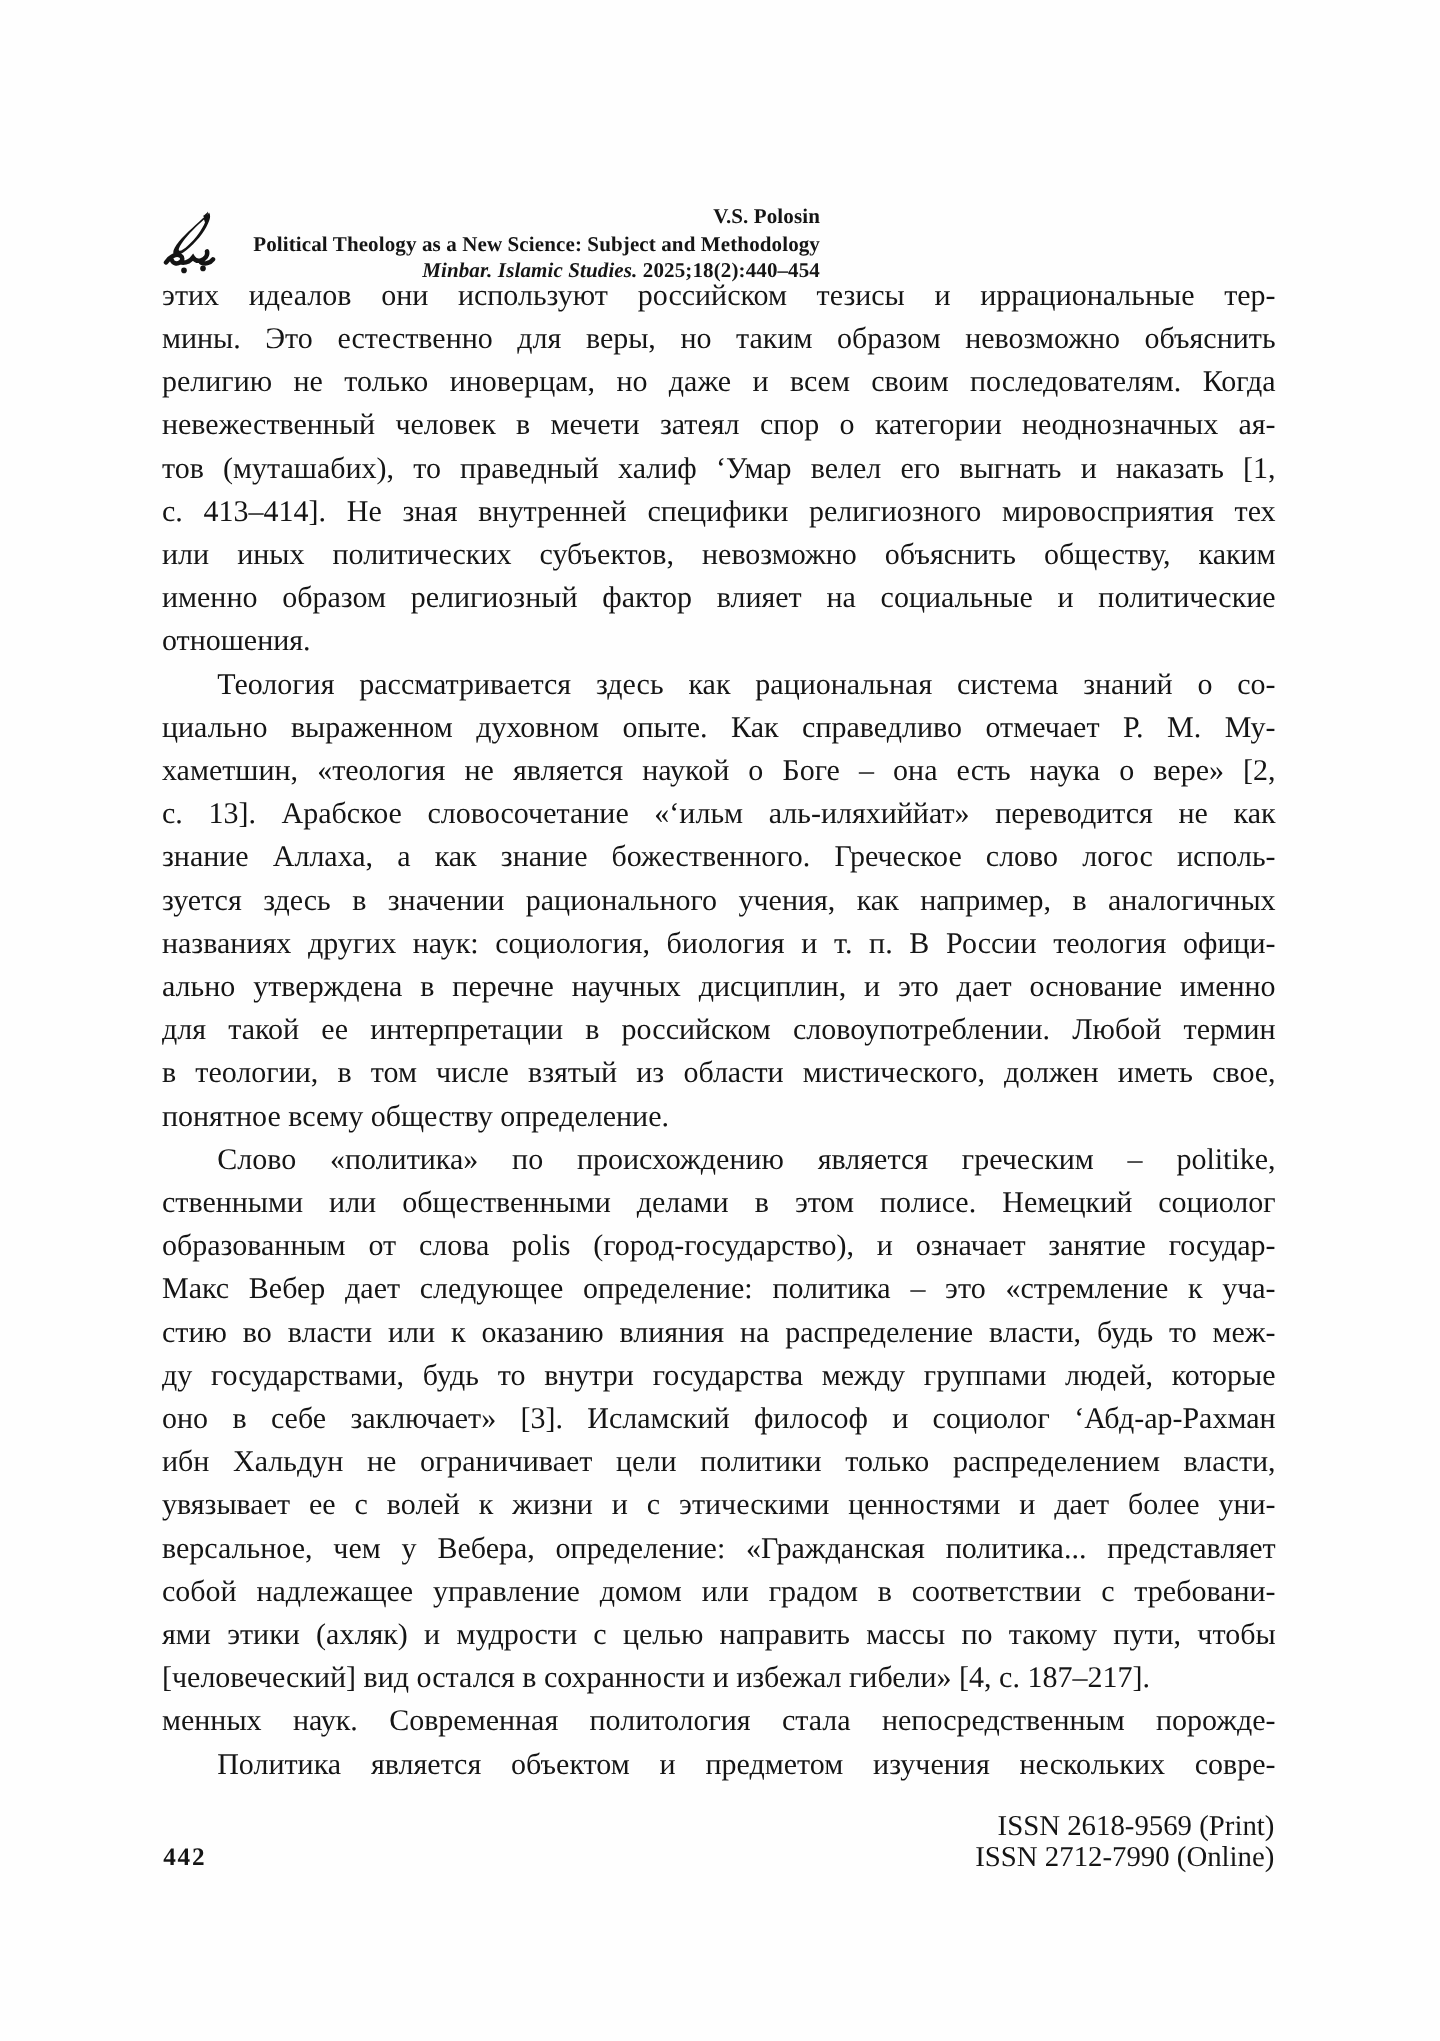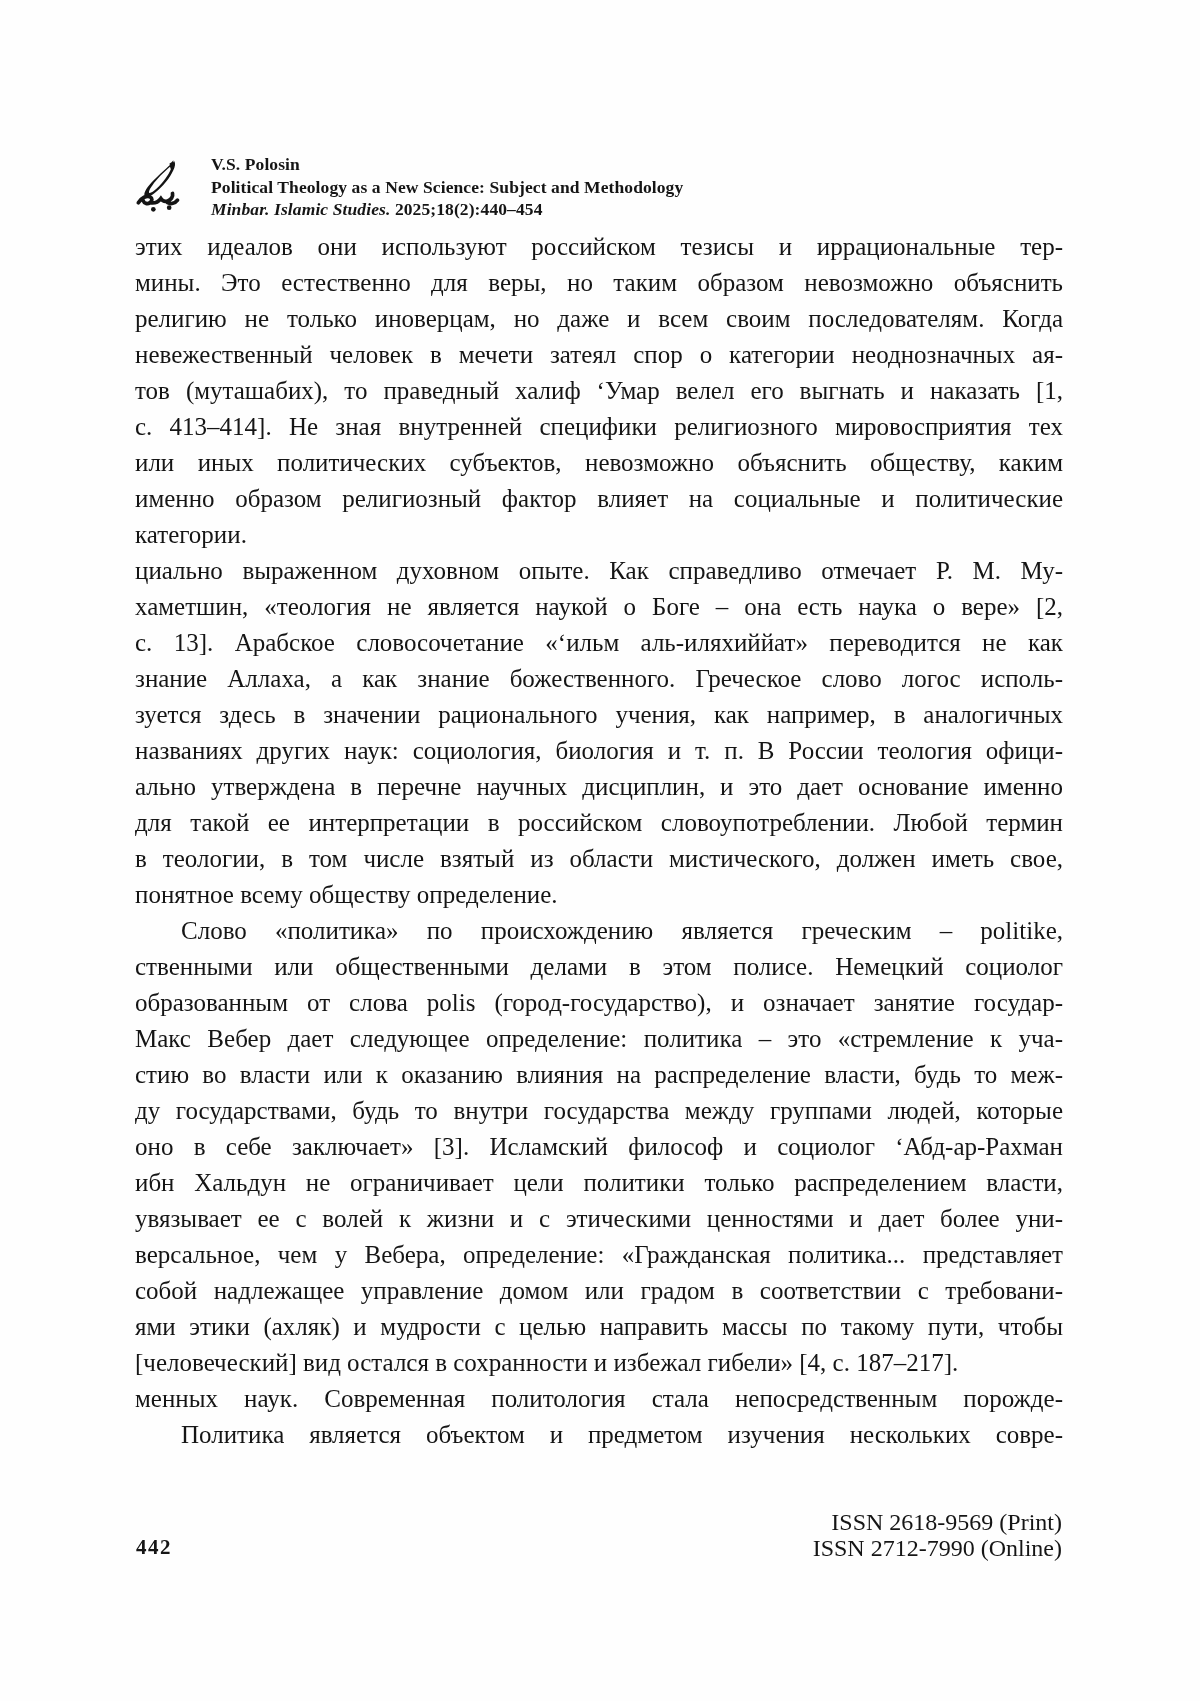--- a/index.html
+++ b/index.html
@@ -11,23 +11,24 @@
     background: #fefefe;
     font-family: "Liberation Serif", serif;
     color: #151515;
     overflow: hidden;
     margin: 0 auto;
   }
   
   .doc-header {
     position: absolute;
     left: 135px;
-    top: 152px;
+    top: 168px;
     display: flex;
     align-items: flex-start;
+    text-align: right;
   }
   .logo-box { width: 50px; height: 58px; margin-top: 5px; flex: 0 0 auto; }
   .header-text {
     margin-left: 26px;
     font-weight: bold;
     font-size: 17.5px;
     line-height: 22.5px;
     letter-spacing: 0.1px;
     padding-top: 1px;
   }
@@ -87,21 +88,22 @@
 
   <main class="doc-body" id="body-container">
       <div class="line">этих идеалов они используют российском тезисы и иррациональные тер-</div>
       <div class="line">мины. Это естественно для веры, но таким образом невозможно объяснить</div>
       <div class="line">религию не только иноверцам, но даже и всем своим последователям. Когда</div>
       <div class="line">невежественный человек в мечети затеял спор о категории неоднозначных ая-</div>
       <div class="line">тов (муташабих), то праведный халиф ‘Умар велел его выгнать и наказать [1,</div>
       <div class="line">с. 413–414]. Не зная внутренней специфики религиозного мировосприятия тех</div>
       <div class="line">или иных политических субъектов, невозможно объяснить обществу, каким</div>
       <div class="line">именно образом религиозный фактор влияет на социальные и политические</div>
-      <div class="line lastline">категории.</div>
+      <div class="line lastline">отношения.</div>
+      <div class="line indent">Теология рассматривается здесь как рациональная система знаний о со-</div>
       <div class="line">циально выраженном духовном опыте. Как справедливо отмечает Р. М. Му-</div>
       <div class="line">хаметшин, «теология не является наукой о Боге – она есть наука о вере» [2,</div>
       <div class="line">с. 13]. Арабское словосочетание «‘ильм аль-иляхиййат» переводится не как</div>
       <div class="line">знание Аллаха, а как знание божественного. Греческое слово логос исполь-</div>
       <div class="line">зуется здесь в значении рационального учения, как например, в аналогичных</div>
       <div class="line">названиях других наук: социология, биология и т. п. В России теология офици-</div>
       <div class="line">ально утверждена в перечне научных дисциплин, и это дает основание именно</div>
       <div class="line">для такой ее интерпретации в российском словоупотреблении. Любой термин</div>
       <div class="line">в теологии, в том числе взятый из области мистического, должен иметь свое,</div>
       <div class="line lastline">понятное всему обществу определение.</div>

